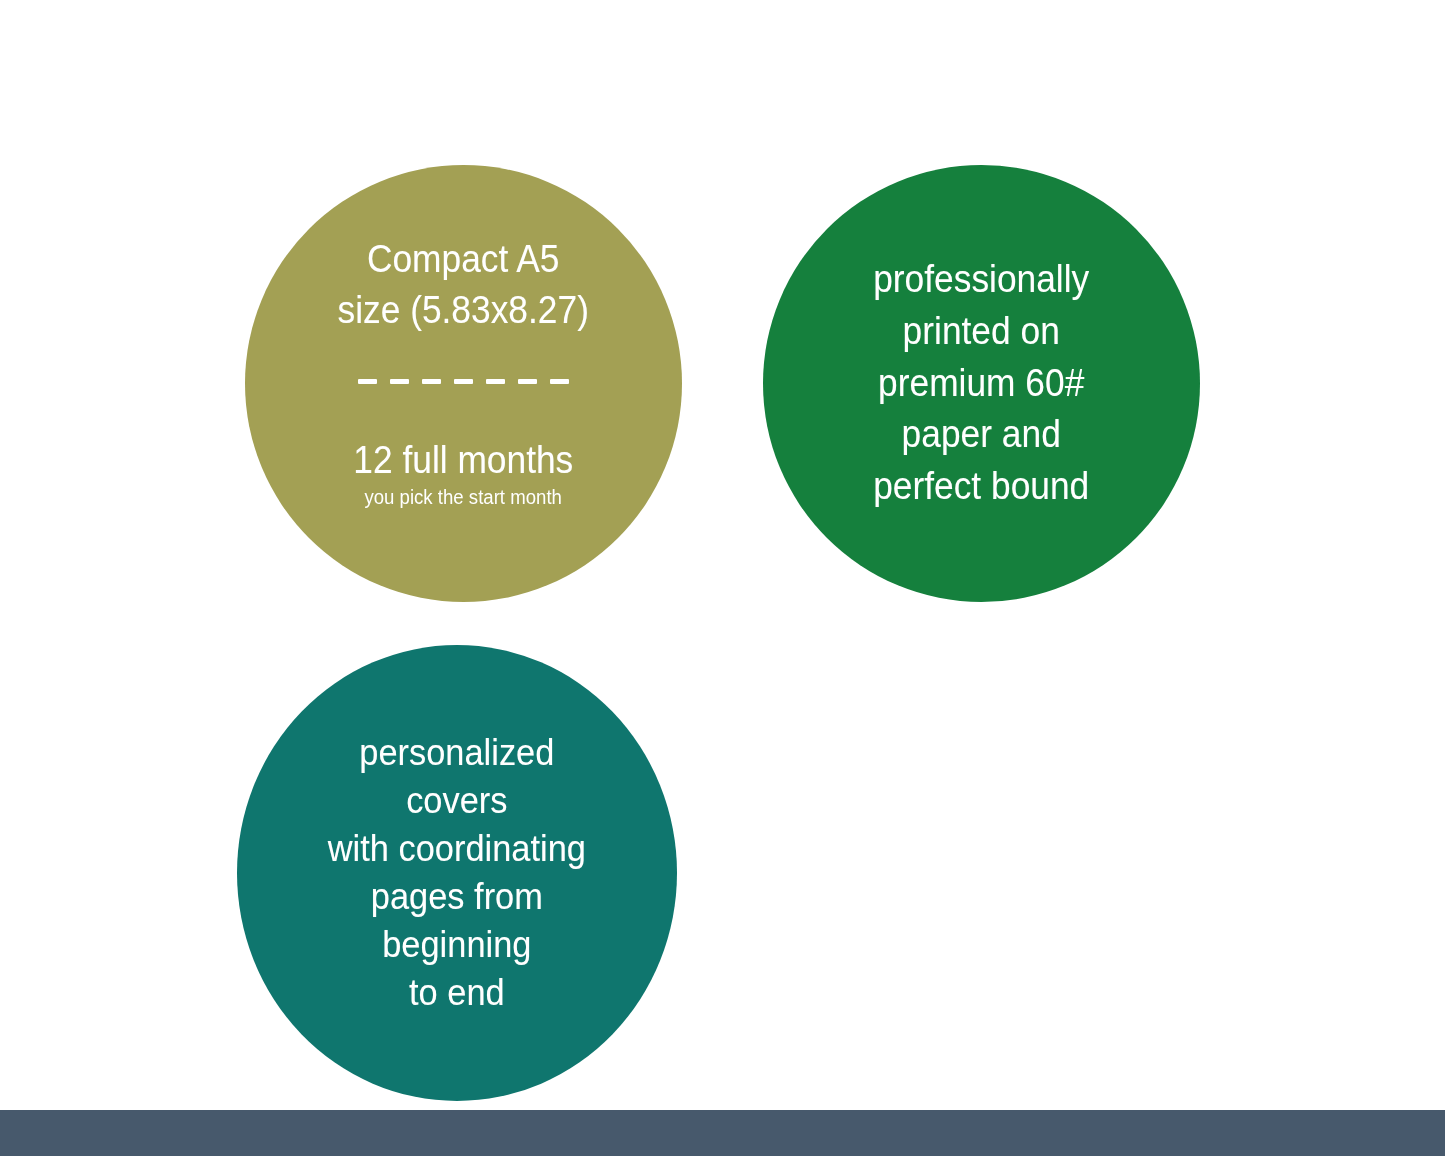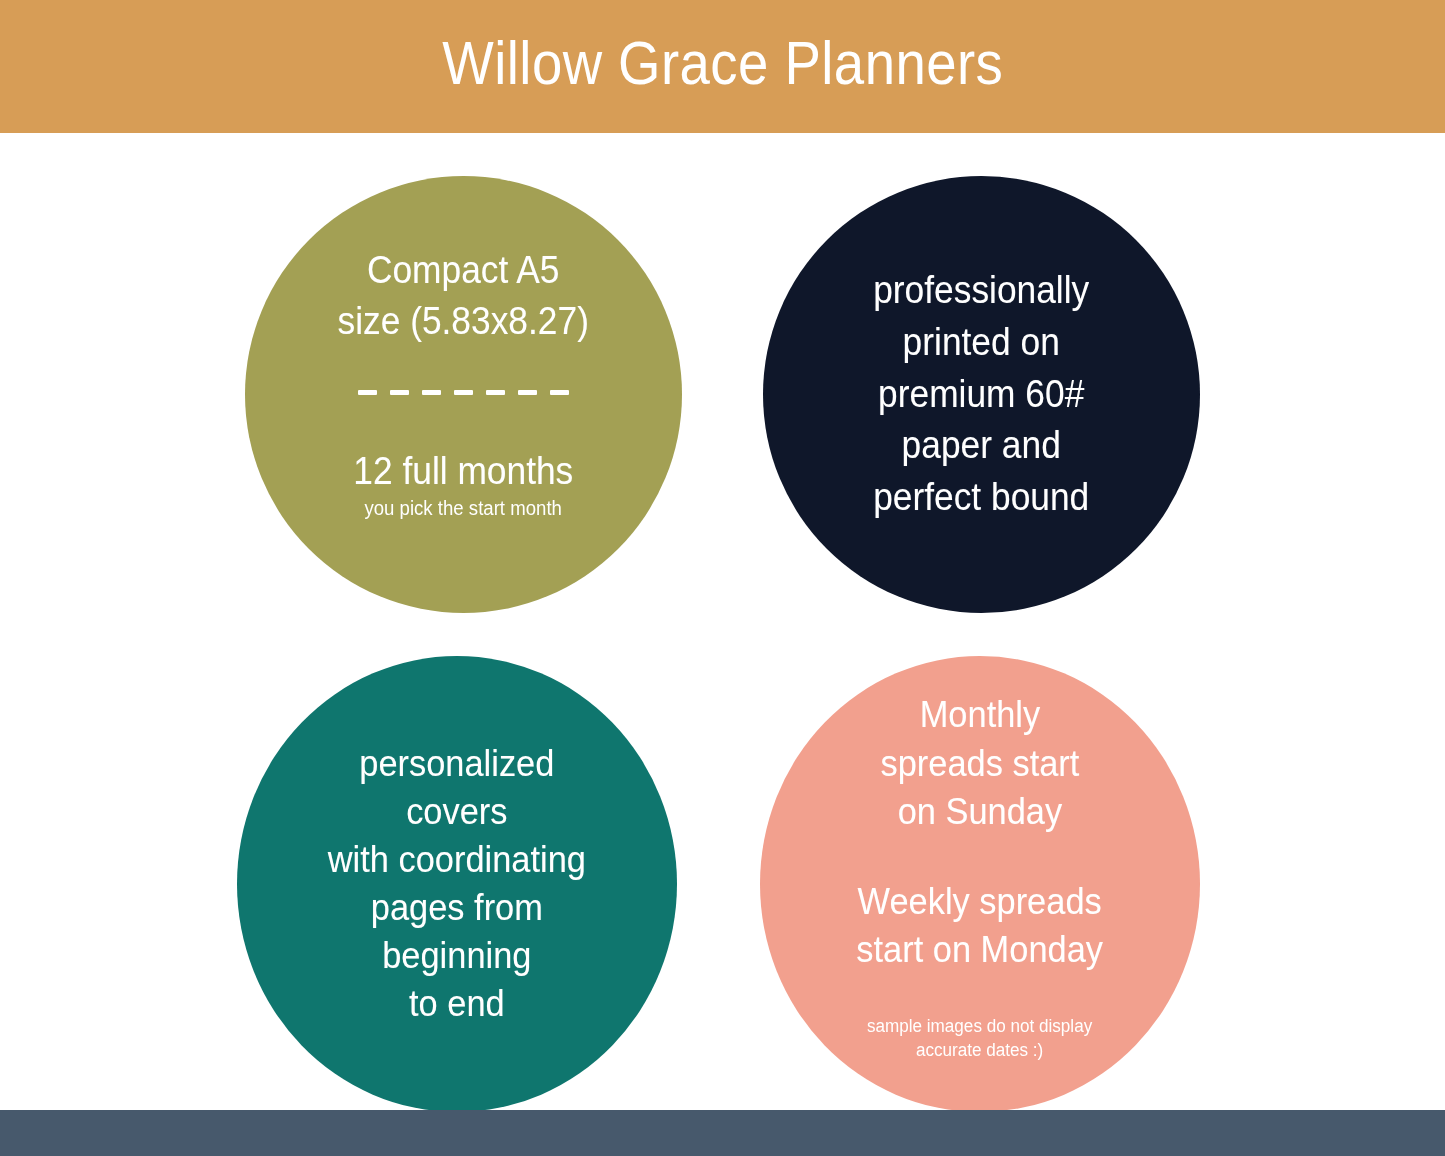--- a/index.html
+++ b/index.html
@@ -53,39 +53,39 @@
     top: 1110px;
     width: 1445px;
     height: 46px;
     background: #47596c;
   }
 
   
   .circle-grid {
     position: absolute;
     left: 0;
-    top: 144px;
+    top: 133px;
     width: 1445px;
     height: 977px;
   }
 
   .feature-circle {
     position: absolute;
     border-radius: 50%;
     display: flex;
     flex-direction: column;
     align-items: center;
     justify-content: center;
     text-align: center;
     color: #ffffff;
     box-sizing: border-box;
   }
 
   .c-tl { left: 245px; top: 32px;  width: 437px; height: 437px; background: #a3a054; }
-  .c-tr { left: 763px; top: 32px;  width: 437px; height: 437px; background: #0f172a; justify-content: center; }
+  .c-tr { left: 763px; top: 32px;  width: 437px; height: 437px; background: #15803d; justify-content: center; }
   .c-bl { left: 237px; top: 512px; width: 440px; height: 456px; background: #0f766e; }
   .c-br { left: 760px; top: 512px; width: 440px; height: 456px; background: #f2a08e; }
 
   .circle-text {
     font-weight: 300;
     transform: scaleX(0.93);
     transform-origin: center;
     white-space: pre-line;
     text-shadow: 0 0 1px rgba(255,255,255,0.25);
   }
@@ -157,23 +157,20 @@
     font-weight: 300;
     transform: scaleX(0.95);
     transform-origin: center;
   }
 </style>
 </head>
 <body>
 
 <div class="page">
 
-  <div class="header-band">
-    <div class="brand-title">Willow Grace Planners</div>
-  </div>
 
   <div class="circle-grid">
 
     <div class="feature-circle c-tl">
       <div class="circle-text tl-line-a">Compact A5
 size (5.83x8.27)</div>
 
       <div class="dash-divider">
         <span class="dash"></span>
           <span class="dash"></span>
@@ -198,27 +195,18 @@
 
     <div class="feature-circle c-bl">
       <div class="circle-text bl-body">personalized
 covers
 with coordinating
 pages from
 beginning
 to end</div>
     </div>
 
-    <div class="feature-circle c-br">
-      <div class="circle-text br-body-a">Monthly
-spreads start
-on Sunday</div>
-      <div class="circle-text br-body-b">Weekly spreads
-start on Monday</div>
-      <div class="br-sub">sample images do not display
-accurate dates :)</div>
-    </div>
 
   </div>
 
   <div class="footer-band"></div>
 
 </div>
 
 </body></html>

